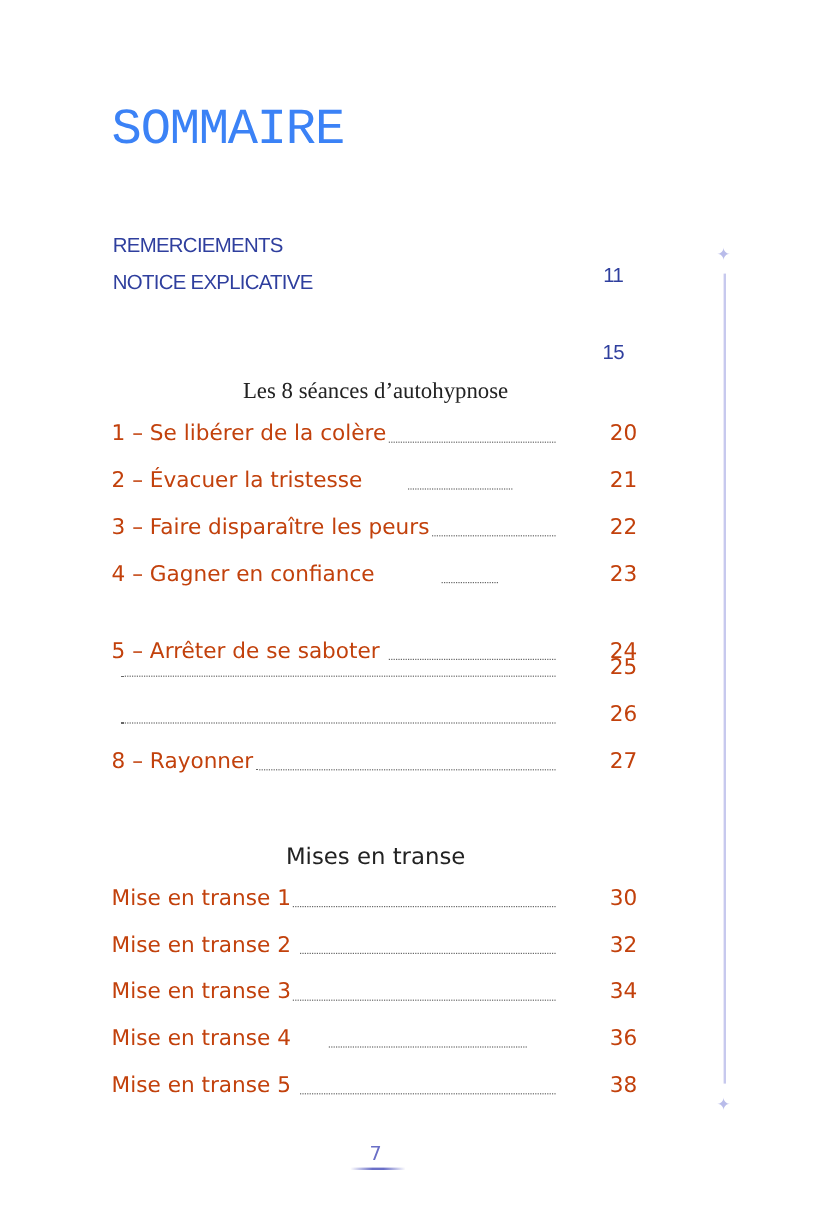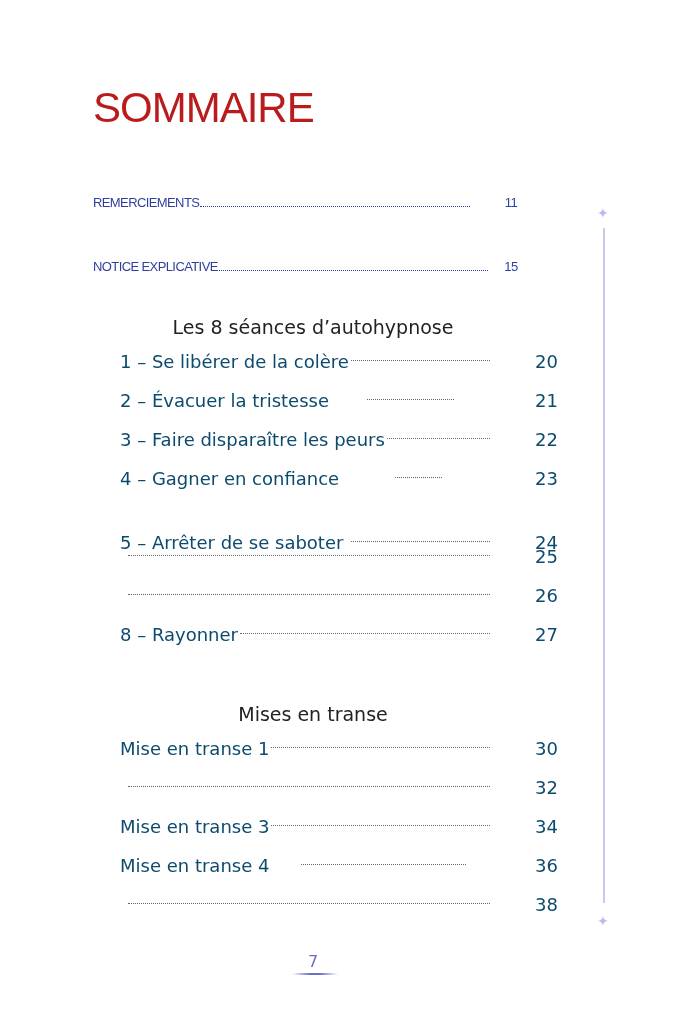--- a/index.html
+++ b/index.html
@@ -1,22 +1,22 @@
 <!DOCTYPE html>
 <html><head>
   <meta charset="utf-8">
   <style>
     html, body { margin: 0; padding: 0; background: #ffffff; }
     body { width: 700px; height: 1027px; position: relative; overflow: hidden; font-family: "DejaVu Sans", sans-serif; color: #222; }
-    .title { position: absolute; left: 93px; top: 84px; font-family: Liberation Sans, sans-serif; font-size: 42px; color: #b91c1c; letter-spacing: -1px; font-weight: 400; }
-    .front { position: absolute; left: 93px; width: 441px; display: flex; align-items: baseline; font-family: "Liberation Sans", sans-serif; color: #2f3f9e; font-size: 13px; letter-spacing: -0.6px; }
+    .title { position: absolute; left: 93px; top: 84px; font-family: Liberation Mono, monospace; font-size: 42px; color: #3b82f6; letter-spacing: -1px; font-weight: 400; }
+    .front { position: absolute; left: 93px; width: 441px; display: flex; align-items: baseline; font-family: "Liberation Sans", sans-serif; color: #2f3f9e; font-size: 17px; letter-spacing: -0.6px; flex-direction: column; }
     .front .leader { flex: 1; border-bottom: 1px dotted #2f3f9e; margin: 0 0 4px 1px; height: 1px; max-width: 270px; }
     .front .pg { margin-left: auto; text-align: center; }
     .section { position: absolute; left: 93px; width: 440px; text-align: center; font-size: 19px; color: #222; }
-    .row { position: absolute; left: 93px; width: 438px; display: flex; align-items: center; font-size: 18px; color: #0c4a6e; margin-left: 27px; }
+    .row { position: absolute; left: 93px; width: 438px; display: flex; align-items: flex-end; font-size: 18px; color: #c2410c; }
     .row .lbl { white-space: nowrap; }
     .row .leader { border-bottom: 1.5px dotted #666; margin: 0 0 3px 2px; height: 1px; flex: 1; }
     .row .pg { width: 68px; text-align: right; flex: 0 0 68px; }
     .rule { position: absolute; left: 603px; top: 228px; width: 2px; height: 675px; background: #c7c9ee; }
     .star { position: absolute; color: #b9bcea; font-size: 14px; line-height: 14px; }
     .pagenum { position: absolute; left: 290px; top: 952px; width: 46px; text-align: center; font-size: 16px; color: #6a6fc7; }
     .pageline { position: absolute; left: 292px; top: 973px; width: 46px; height: 2px; background: linear-gradient(to right, rgba(106,111,199,0), #6a6fc7 40%, #6a6fc7 60%, rgba(106,111,199,0)); }
   </style>
 </head>
 <body>
@@ -28,21 +28,21 @@
     <span>REMERCIEMENTS</span>
     <span class="leader"></span>
     <span class="pg" style="width:46px;">11</span>
   </div>
   <div class="front" style="top:226px;">
     <span>NOTICE EXPLICATIVE</span>
     <span class="leader"></span>
     <span class="pg" style="width:46px;margin-top:33px;">15</span>
   </div>
 
-  <div class="section" style="top:316px;">Les 8 séances d’autohypnose</div>
+  <div class="section" style="top:316px;font-family:Liberation Serif, serif;">Les 8 séances d’autohypnose</div>
 
   <div class="row" style="top:351px;">
     <span class="lbl">1 – Se libérer de la colère</span>
     <span class="leader"></span>
     <span class="pg">20</span>
   </div>
   <div class="row" style="top:390px;gap:36px;">
     <span class="lbl">2 – Évacuer la tristesse</span>
     <span class="leader"></span>
     <span class="pg">21</span>
@@ -77,34 +77,36 @@
   </div>
 
   <div class="section" style="top:703px;">Mises en transe</div>
 
   <div class="row" style="top:738px;">
     <span class="lbl">Mise en transe 1</span>
     <span class="leader"></span>
     <span class="pg">30</span>
   </div>
   <div class="row" style="top:777px;">
+    <span class="lbl">Mise en transe 2</span>
     <span class="leader" style="margin-left:8px;"></span>
     <span class="pg">32</span>
   </div>
   <div class="row" style="top:816px;">
     <span class="lbl">Mise en transe 3</span>
     <span class="leader"></span>
     <span class="pg">34</span>
   </div>
   <div class="row" style="top:855px;gap:24px;">
     <span class="lbl">Mise en transe 4</span>
     <span class="leader" style="margin-left:8px;"></span>
     <span class="pg">36</span>
   </div>
   <div class="row" style="top:894px;">
+    <span class="lbl">Mise en transe 5</span>
     <span class="leader" style="margin-left:8px;"></span>
     <span class="pg">38</span>
   </div>
 
   <span class="star" style="left:597px; top:206px;">✦</span>
   <div class="rule"></div>
   <span class="star" style="left:597px; top:914px;">✦</span>
 
   <div class="pagenum">7</div>
   <div class="pageline"></div>

